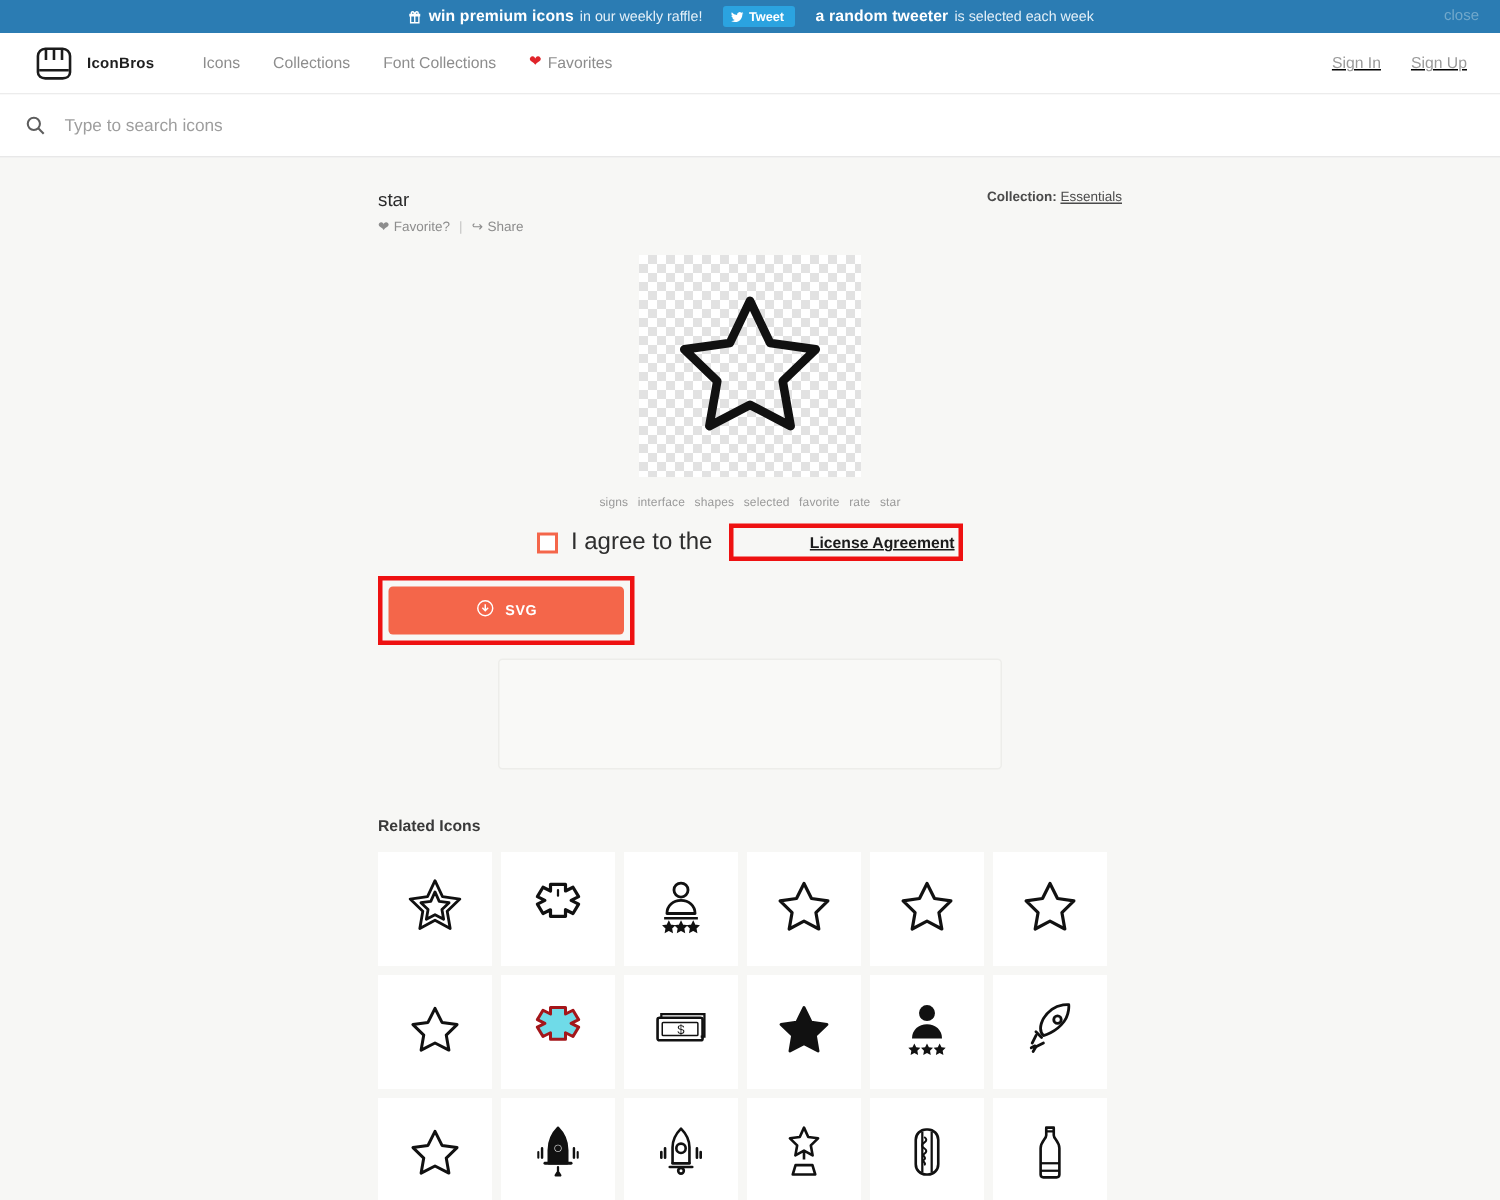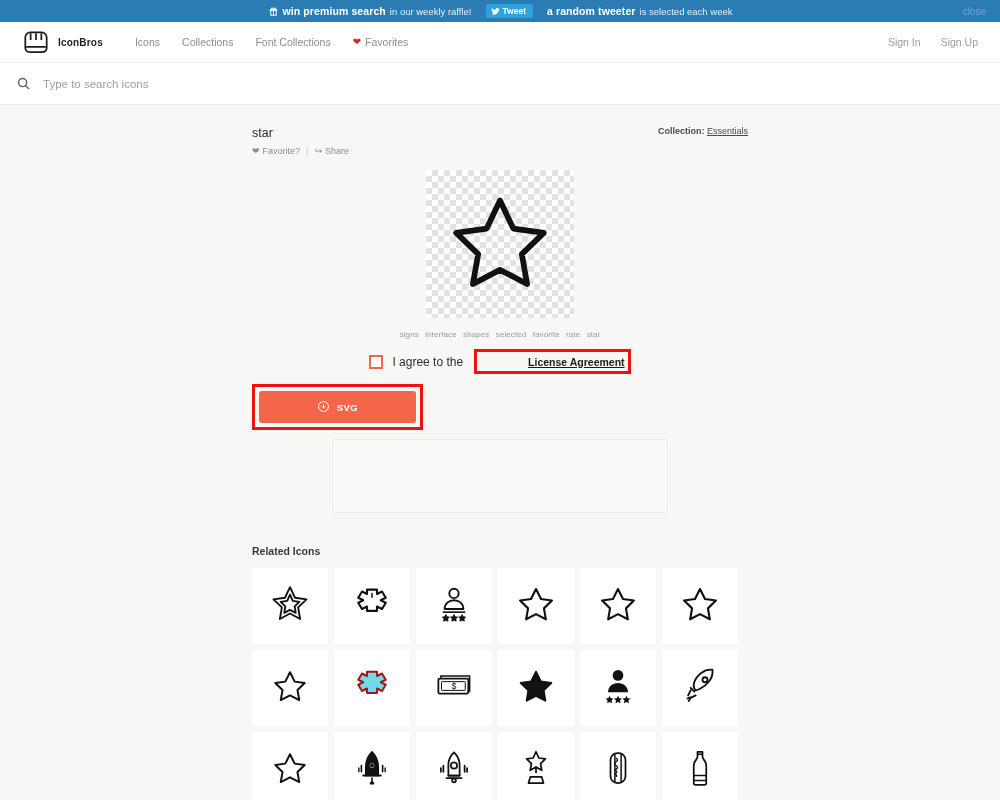--- a/index.html
+++ b/index.html
@@ -53,21 +53,21 @@
   }
   .brand { display: flex; align-items: center; gap: 8px; cursor: pointer; }
   .brand-logo { width: 28px; height: 24px; }
   .brand-name { font-size: 10px; font-weight: bold; color: #1f1f1f; letter-spacing: .2px; }
   .main-nav { display: flex; align-items: center; gap: 22px; margin-left: 32px; }
   .nav-link {
     font-size: 10.5px; color: #8d8d8d; cursor: pointer;
     display: flex; align-items: center; gap: 4px; white-space: nowrap;
   }
   .heart-red { color: #e0242a; font-size: 10px; line-height: 1; }
-  .header-right { margin-left: auto; display: flex; align-items: flex-start; gap: 20px; }
+  .header-right { margin-left: auto; display: flex; align-items: flex-start; gap: 20px; text-decoration: underline; }
   .header-right .nav-link { color: #9a9a9a; }
 
   
   .search-bar {
     height: 42px;
     background: #ffffff;
     border-bottom: 1px solid #e8e8e8;
     display: flex;
     align-items: center;
     padding: 0 16px;
@@ -120,21 +120,21 @@
   .agree-row {
     margin-top: 10px;
     display: flex; align-items: center; justify-content: center; gap: 9px;
     position: relative;
   }
   .agree-check {
     width: 14px; height: 14px;
     border: 2px solid #f4664a; background: #fff;
     cursor: pointer; flex: none;
   }
-  .agree-text { font-size: 12px; color: #2e2e2e; }
+  .agree-text { font-size: 16px; color: #2e2e2e; }
   .license-link-wrap {
     display: inline-block;
     border: 3px solid #ee1111;
     padding: 1px 3px 2px 3px;
     margin-left: 2px;
     line-height: 1;
   }
   .license-link {
     font-size: 10.5px; color: #1b1b1b; font-weight: bold;
     text-decoration: underline; cursor: pointer; padding-left: 48px;
@@ -182,21 +182,21 @@
 </head>
 <body>
 
 <div class="promo-bar">
   <div class="promo-seg">
     <span class="gift-icon">
       <svg viewBox="0 0 24 24" fill="#ffffff">
           <path d="M20 7h-2.2c.13-.31.2-.65.2-1 0-1.66-1.34-3-3-3-1.05 0-1.97.54-2.5 1.35L12 5l-.5-.65C10.97 3.54 10.05 3 9 3 7.34 3 6 4.34 6 6c0 .35.07.69.2 1H4v4h1v10h14V11h1V7zm-5-2c.55 0 1 .45 1 1s-.45 1-1 1h-1.5l.6-1.15c.17-.51.5-.85.9-.85zM9 5c.4 0 .73.34.9.85L10.5 7H9c-.55 0-1-.45-1-1s.45-1 1-1zm2 14H7v-8h4v8zm6 0h-4v-8h4v8z"></path>
         </svg>
     </span>
-    <span class="promo-strong">win premium search</span>
+    <span class="promo-strong">win premium icons</span>
     <span class="promo-light">in our weekly raffle!</span>
   </div>
   <div class="tweet-btn">
     <svg viewBox="0 0 24 24" fill="#ffffff">
         <path d="M23 4.9c-.8.4-1.7.6-2.6.8 1-.6 1.7-1.5 2-2.6-.9.5-1.9.9-3 1.1A4.6 4.6 0 0 0 11.6 8 13 13 0 0 1 2.2 3.3a4.6 4.6 0 0 0 1.4 6.1c-.7 0-1.4-.2-2-.5 0 2.2 1.5 4 3.6 4.5-.6.2-1.3.2-2 .1a4.6 4.6 0 0 0 4.3 3.2A9.2 9.2 0 0 1 1 18.6a13 13 0 0 0 7 2c8.4 0 13-7 13-13v-.6c.9-.6 1.6-1.4 2-2.1z"></path>
       </svg>
     <span>Tweet</span>
   </div>
   <div class="promo-seg">
     <span class="promo-strong">a random tweeter</span>

